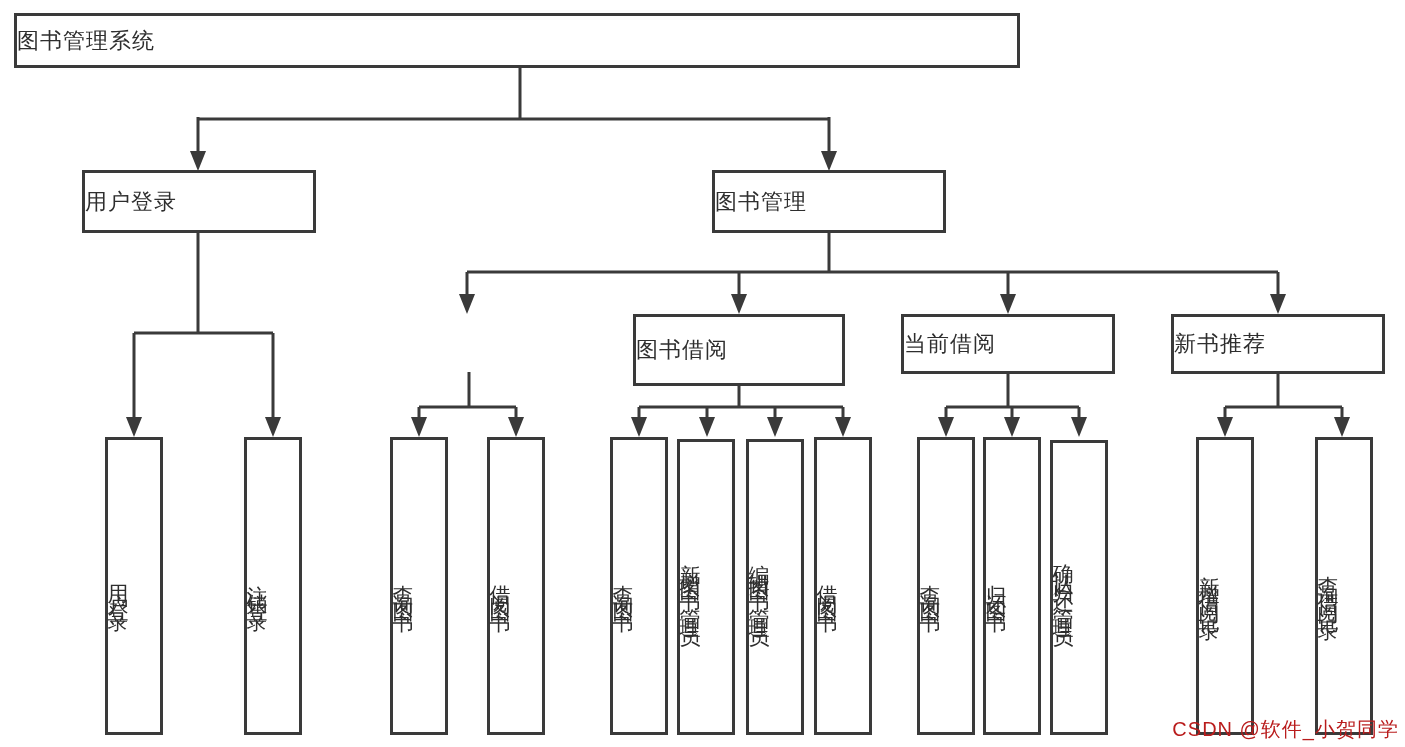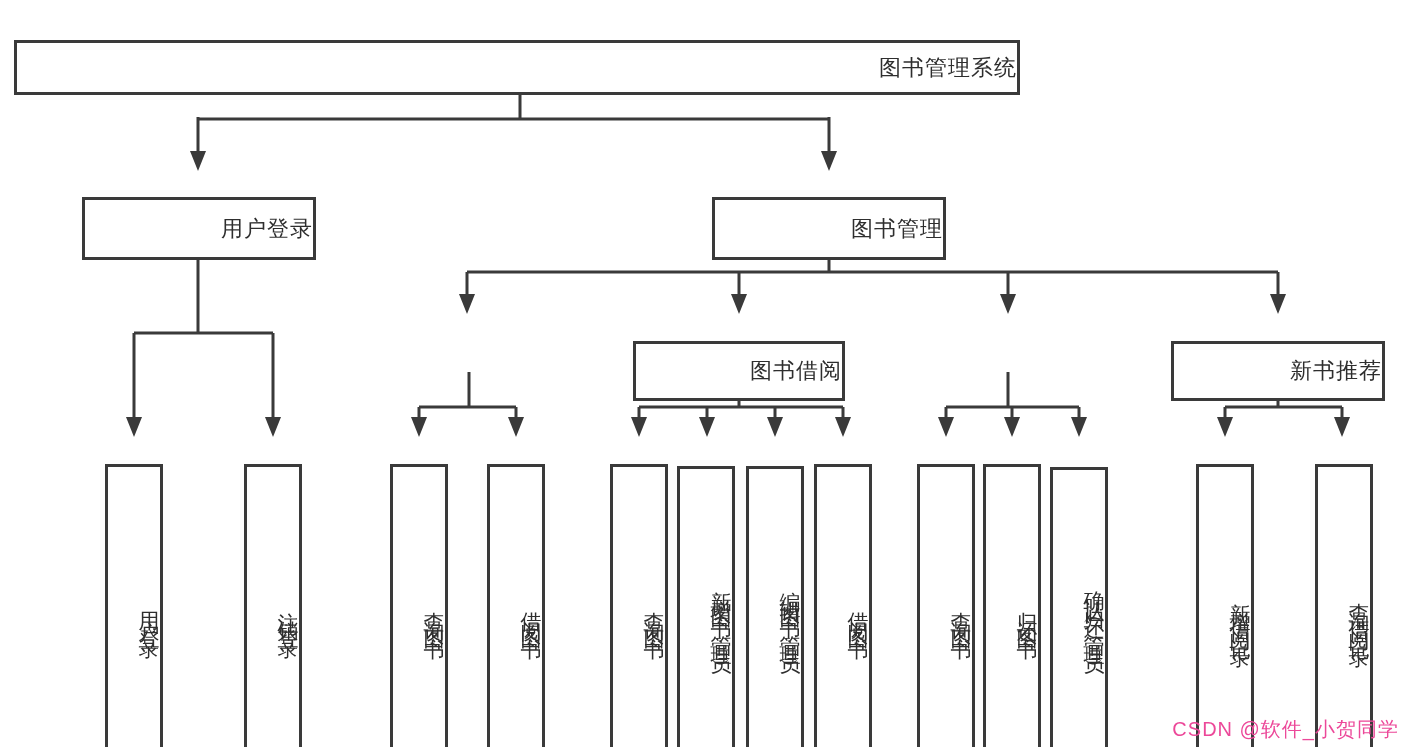--- a/index.html
+++ b/index.html
@@ -3,30 +3,30 @@
 <meta charset="utf-8">
 <style>
   html,body{margin:0;padding:0;background:#fff;}
   .stage{
     position:relative;width:1405px;height:747px;background:#fff;
     font-family:"Liberation Sans",sans-serif;overflow:hidden;color:#333;
   }
   svg.connectors{position:absolute;left:0;top:0;z-index:1;}
   .box{
     position:absolute;z-index:2;background:#fff;box-sizing:border-box;
-    border:3px solid #3a3a3a;display:flex;align-items:center;justify-content:flex-end;margin-top:27px;
+    border:3px solid #3a3a3a;display:flex;align-items:center;justify-content:flex-start;
   }
   .hlabel{font-size:22px;letter-spacing:1px;color:#2e2e2e;white-space:nowrap;}
   .vtext{
     writing-mode:vertical-rl;font-size:21px;line-height:1;
     letter-spacing:9px;color:#2e2e2e;
   }
   .watermark{
     position:absolute;right:6px;bottom:4px;z-index:3;
-    font-size:20px;color:#ec4899;letter-spacing:1px;white-space:nowrap;
+    font-size:20px;color:#b91c1c;letter-spacing:1px;white-space:nowrap;
   }
 </style>
 </head>
 <body>
 
 <div class="stage">
 
   <svg class="connectors" width="1405" height="747" viewBox="0 0 1405 747">
     <g stroke="#3a3a3a" stroke-width="3" fill="none">
 
@@ -71,22 +71,25 @@
     <span class="hlabel">图书管理系统</span>
   </div>
 
   <div class="box" style="left:82px;top:170px;width:234px;height:63px">
     <span class="hlabel">用户登录</span>
   </div>
   <div class="box" style="left:712px;top:170px;width:234px;height:63px">
     <span class="hlabel">图书管理</span>
   </div>
 
-  <div class="box" style="left:633px;top:314px;width:212px;height:60px">
+  <div class="box" style="left:633px;top:314px;width:212px;height:72px">
     <span class="hlabel">图书借阅</span>
+  </div>
+  <div class="box" style="left:901px;top:314px;width:214px;height:60px">
+    <span class="hlabel">当前借阅</span>
   </div>
   <div class="box" style="left:1171px;top:314px;width:214px;height:60px">
     <span class="hlabel">新书推荐</span>
   </div>
 
   <div class="box" style="left:105px;top:437px;width:58px;height:298px">
     <span class="vtext">用户登录</span>
   </div>
   <div class="box" style="left:244px;top:437px;width:58px;height:298px">
     <span class="vtext">注销登录</span>

